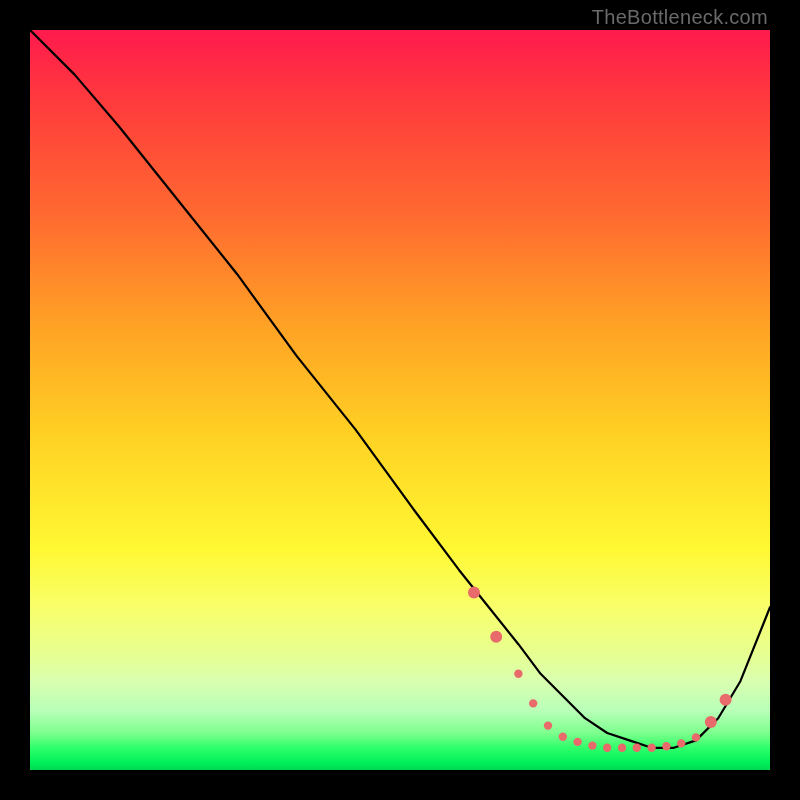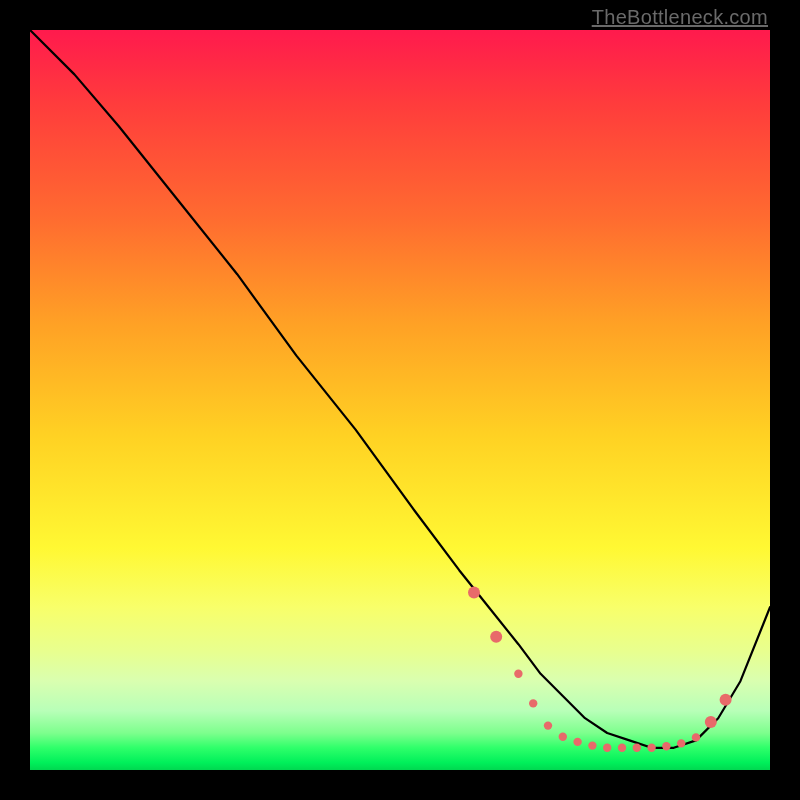--- a/index.html
+++ b/index.html
@@ -41,21 +41,20 @@
     );
   }
   .watermark {
     position: absolute;
     top: 6px;
     right: 32px;
     color: #6a6a6a;
     font-size: 20px;
     font-weight: 500;
     letter-spacing: 0.3px;
-    text-decoration: underline;
   }
   svg.curve {
     position: absolute;
     left: 0;
     top: 0;
     width: 740px;
     height: 740px;
   }
 </style>
 </head>

